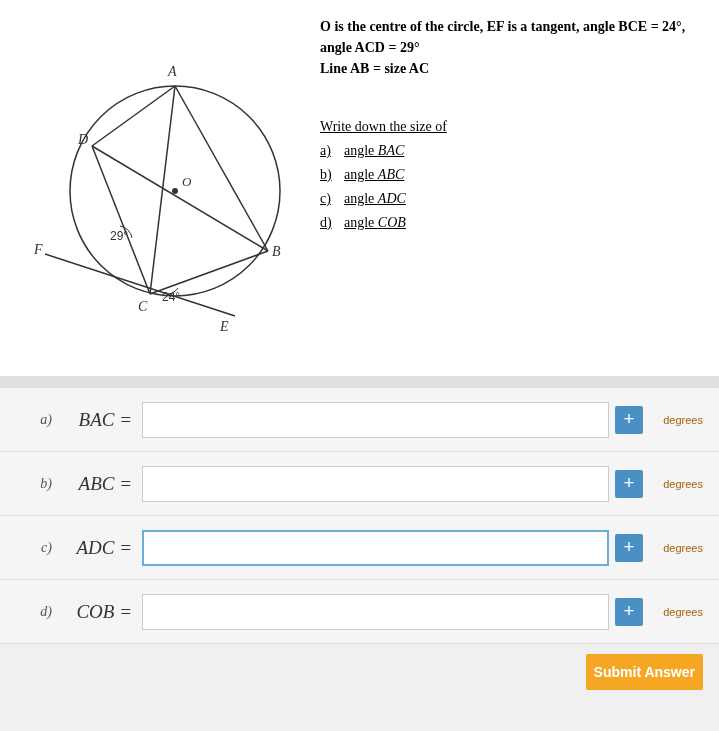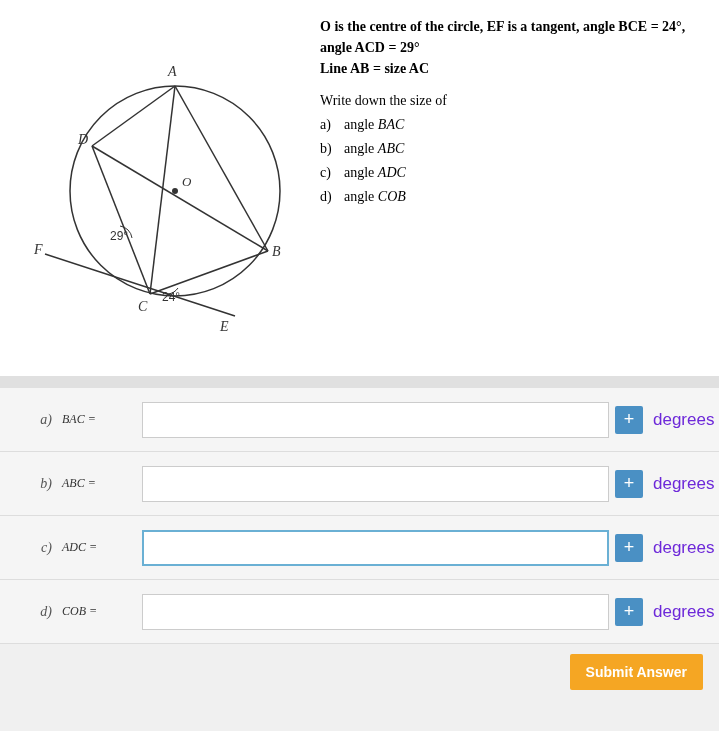--- a/index.html
+++ b/index.html
@@ -84,25 +84,26 @@
       font-size: 14px;
       color: #555;
       font-family: Georgia, serif;
       font-style: italic;
       text-align: right;
       flex-shrink: 0;
     }
 
     .answer-var-col {
       width: 70px;
-      font-size: 12px;
+      font-size: 19px;
       font-style: italic;
       color: #333;
       flex-shrink: 0;
       font-family: Georgia, serif;
+      text-align: right;
     }
 
     .answer-input-wrap {
       flex: 1;
       display: flex;
       align-items: center;
       gap: 6px;
     }
 
     .answer-input {
@@ -128,40 +129,40 @@
       display: flex;
       align-items: center;
       justify-content: center;
       font-size: 18px;
       cursor: pointer;
       flex-shrink: 0;
       border-radius: 2px;
     }
 
     .answer-unit {
-      font-size: 17px;
-      color: #6d28d9;
+      font-size: 11px;
+      color: #a16207;
       width: 50px;
-      text-align: center;
+      text-align: right;
       flex-shrink: 0;
       font-family: Arial, sans-serif;
     }
 
     .submit-row {
       display: flex;
       justify-content: flex-end;
       padding: 10px 16px;
       background: #f0f0f0;
     }
 
     .submit-btn {
       background: #f5a623;
       color: #fff;
       border: none;
-      padding: 10px 16px;
+      padding: 10px 8px;
       font-size: 14px;
       font-family: Arial, sans-serif;
       cursor: pointer;
       border-radius: 2px;
       font-weight: bold;
     }
 
     
     .diagram-svg {
       width: 100%;
@@ -216,21 +217,21 @@
       <path d="M 148,278 A 14,14 0 0,0 158,272" fill="none" stroke="#333" stroke-width="1"></path>
     </svg>
   </div>
 
   <div style="flex:1; padding-left:0; padding-top:0;">
     <div class="problem-title">
       <span>O is the centre of the circle, EF is a tangent, angle BCE = 24°, angle ACD = 29°</span><br>
       <span>Line AB = size AC</span>
     </div>
 
-    <div style="margin-top: 14px;">
+    <div style="margin-top: 40px; text-decoration: underline;">
       <div class="questions-title">Write down the size of</div>
       <div class="question-item">
         <span class="q-label">a)</span>
         <span>angle <em>BAC</em></span>
       </div>
       <div class="question-item">
         <span class="q-label">b)</span>
         <span>angle <em>ABC</em></span>
       </div>
       <div class="question-item">

